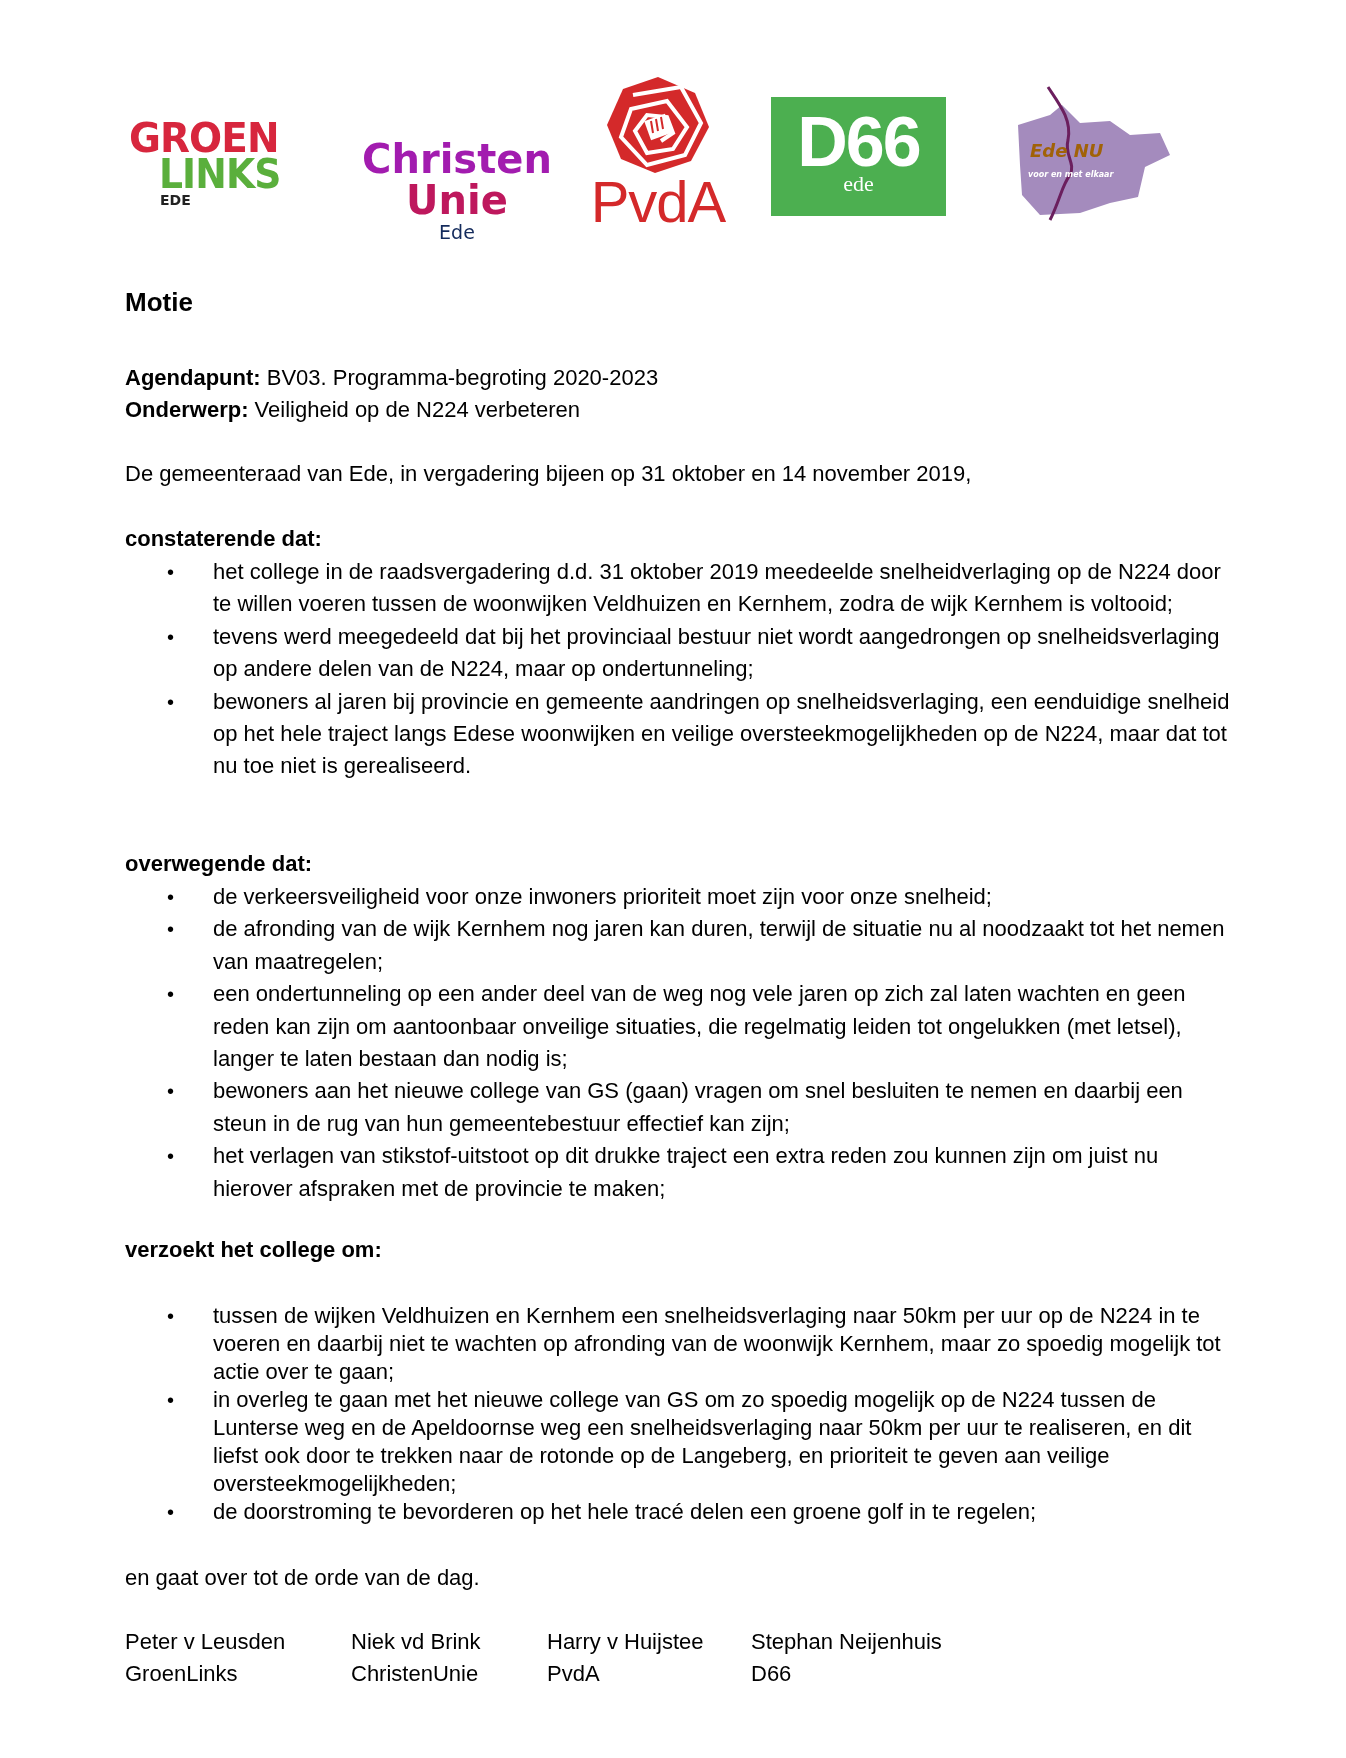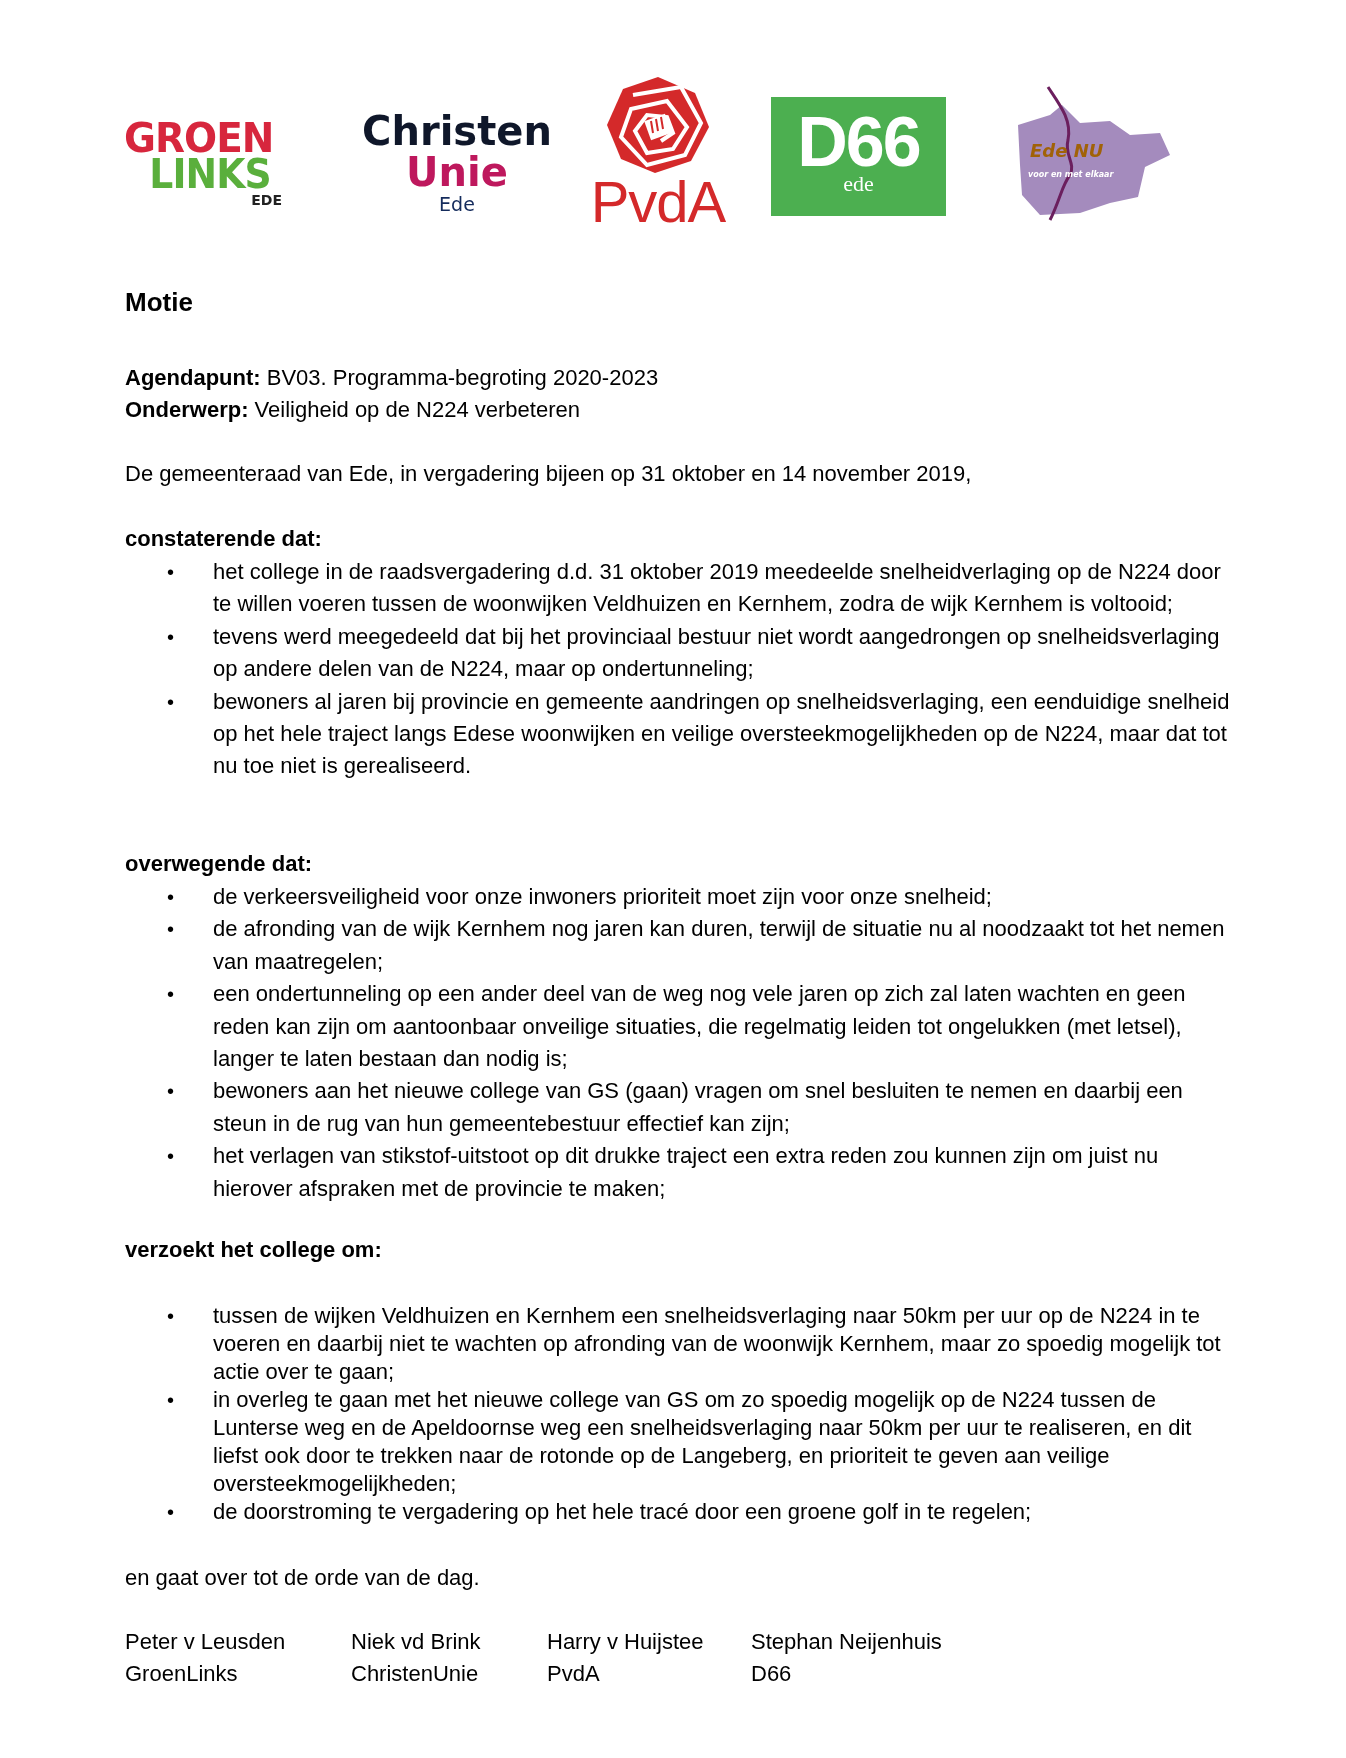--- a/index.html
+++ b/index.html
@@ -4,28 +4,28 @@
   <style>
     html, body { margin: 0; padding: 0; background: #ffffff; }
     body {
       width: 1346px; height: 1758px; position: relative; overflow: hidden;
       font-family: "Liberation Sans", sans-serif; color: #000; font-size: 22px;
     }
     .logos { position: absolute; left: 0; top: 0; width: 1346px; height: 240px; }
     .logo { position: absolute; }
 
     
-    .gl { left: 112px; top: 120px; width: 170px; text-align: right; }
+    .gl { left: 129px; top: 120px; width: 170px; }
     .gl .l1 { font-family: "DejaVu Sans", sans-serif; font-weight: bold; color: #d7263d; font-size: 41px; line-height: 36px; letter-spacing: -1px; transform: scaleX(0.95); transform-origin: left; }
     .gl .l2 { font-family: "DejaVu Sans", sans-serif; font-weight: bold; color: #5aaf3c; font-size: 41px; line-height: 36px; letter-spacing: -1px; margin-left: 30px; transform: scaleX(0.92); transform-origin: left; }
     .gl .l3 { font-family: "DejaVu Sans", sans-serif; font-weight: bold; color: #222; font-size: 14px; line-height: 16px; margin-left: 31px; }
 
     
     .cu { left: 352px; top: 110px; width: 210px; text-align: center; }
-    .cu .l1 { font-family: "DejaVu Sans", sans-serif; font-weight: bold; color: #0f172a; font-size: 40px; line-height: 42px; }
+    .cu .l1 { font-family: "DejaVu Sans", sans-serif; font-weight: bold; color: #a21caf; font-size: 40px; line-height: 42px; margin-top: 28px; }
     .cu .l2 { font-family: "DejaVu Sans", sans-serif; font-weight: bold; color: #be185d; font-size: 40px; line-height: 40px; }
     .cu .l3 { font-family: "DejaVu Sans", sans-serif; color: #142b5c; font-size: 19px; line-height: 24px; }
 
     
     .pvda { left: 578px; top: 75px; width: 160px; text-align: center; }
     .pvda svg { display: block; margin: 0 auto; }
     .pvda .l1 { font-family: "Liberation Sans", sans-serif; color: #d4292a; font-size: 58px; line-height: 58px; letter-spacing: -1px; margin-top: -2px; }
 
     
     .d66 { left: 771px; top: 97px; width: 175px; height: 119px; background: #4caf50; color: #fff; text-align: center; }
@@ -114,21 +114,21 @@
   <li><span class="dot">•</span><span>de afronding van de wijk Kernhem nog jaren kan duren, terwijl de situatie nu al noodzaakt tot het nemen van maatregelen;</span></li>
   <li><span class="dot">•</span><span>een ondertunneling op een ander deel van de weg nog vele jaren op zich zal laten wachten en geen reden kan zijn om aantoonbaar onveilige situaties, die regelmatig leiden tot ongelukken (met letsel), langer te laten bestaan dan nodig is;</span></li>
   <li><span class="dot">•</span><span>bewoners aan het nieuwe college van GS (gaan) vragen om snel besluiten te nemen en daarbij een steun in de rug van hun gemeentebestuur effectief kan zijn;</span></li>
   <li><span class="dot">•</span><span>het verlagen van stikstof-uitstoot op dit drukke traject een extra reden zou kunnen zijn om juist nu hierover afspraken met de provincie te maken;</span></li>
 </ul>
 
 <div class="section-head" style="top:1234px">verzoekt het college om:</div>
 <ul class="bul tight" style="top:1302px">
   <li><span class="dot">•</span><span>tussen de wijken Veldhuizen en Kernhem een snelheidsverlaging naar 50km per uur op de N224 in te voeren en daarbij niet te wachten op afronding van de woonwijk Kernhem, maar zo spoedig mogelijk tot actie over te gaan;</span></li>
   <li><span class="dot">•</span><span>in overleg te gaan met het nieuwe college van GS om zo spoedig mogelijk op de N224 tussen de Lunterse weg en de Apeldoornse weg een snelheidsverlaging naar 50km per uur te realiseren, en dit liefst ook door te trekken naar de rotonde op de Langeberg, en prioriteit te geven aan veilige oversteekmogelijkheden;</span></li>
-  <li><span class="dot">•</span><span>de doorstroming te vergadering op het hele tracé door een groene golf in te regelen;</span></li>
+  <li><span class="dot">•</span><span>de doorstroming te bevorderen op het hele tracé delen een groene golf in te regelen;</span></li>
 </ul>
 
 <div class="closing">en gaat over tot de orde van de dag.</div>
 
 <div class="signers">
   <div class="signer" style="left:0px">
     <div>Peter v Leusden</div>
     <div>GroenLinks</div>
   </div>
   <div class="signer" style="left:226px">

